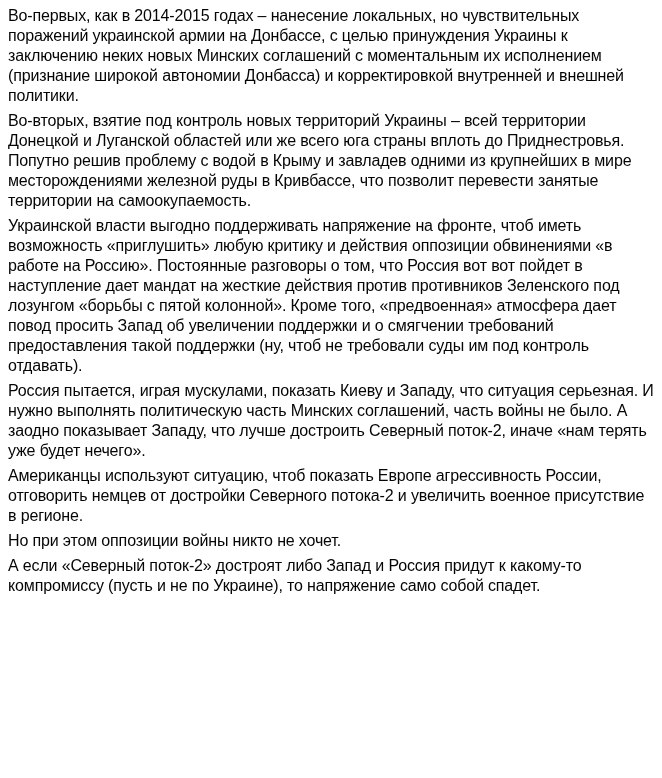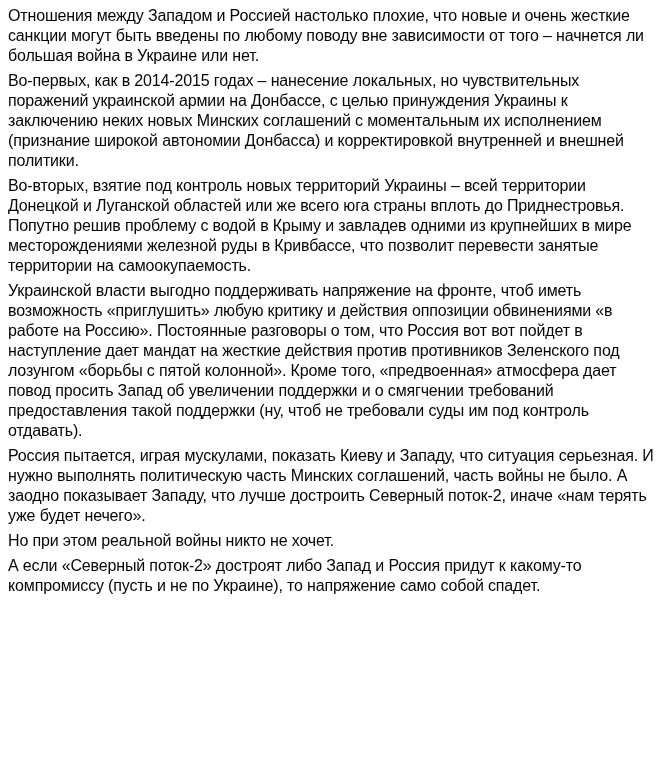--- a/index.html
+++ b/index.html
@@ -26,21 +26,21 @@
   .post-text p {
     margin: 0 0 5px 0;
     padding: 0;
   }
 </style>
 </head>
 <body style="background: rgb(255, 255, 255);">
 
 <div class="post">
   <div class="post-text" style="color: rgb(5, 5, 5);">
-      <p>Отношения между Западом и Россией настолько плохие, что новые и очень жесткие санкции могут быть введены по любому поводу вне зависимости от того – начнется ли большая война в Украине или нет.</p>
       <p>Во-первых, как в 2014-2015 годах – нанесение локальных, но чувствительных поражений украинской армии на Донбассе, с целью принуждения Украины к заключению неких новых Минских соглашений с моментальным их исполнением (признание широкой автономии Донбасса) и корректировкой внутренней и внешней политики.</p>
       <p>Во-вторых, взятие под контроль новых территорий Украины – всей территории Донецкой и Луганской областей или же всего юга страны вплоть до Приднестровья. Попутно решив проблему с водой в Крыму и завладев одними из крупнейших в мире месторождениями железной руды в Кривбассе, что позволит перевести занятые территории на самоокупаемость.</p>
       <p>Украинской власти выгодно поддерживать напряжение на фронте, чтоб иметь возможность «приглушить» любую критику и действия оппозиции обвинениями «в работе на Россию». Постоянные разговоры о том, что Россия вот вот пойдет в наступление дает мандат на жесткие действия против противников Зеленского под лозунгом «борьбы с пятой колонной». Кроме того, «предвоенная» атмосфера дает повод просить Запад об увеличении поддержки и о смягчении требований предоставления такой поддержки (ну, чтоб не требовали суды им под контроль отдавать).</p>
       <p>Россия пытается, играя мускулами, показать Киеву и Западу, что ситуация серьезная. И нужно выполнять политическую часть Минских соглашений, часть войны не было. А заодно показывает Западу, что лучше достроить Северный поток-2, иначе «нам терять уже будет нечего».</p>
-      <p>Но при этом реальной войны никто не хочет.</p>
+      <p>Американцы используют ситуацию, чтоб показать Европе агрессивность России, отговорить немцев от достройки Северного потока-2 и увеличить военное присутствие в регионе.</p>
+      <p>Но при этом оппозиции войны никто не хочет.</p>
       <p>А если «Северный поток-2» достроят либо Запад и Россия придут к какому-то компромиссу (пусть и не по Украине), то напряжение само собой спадет.</p>
     </div>
 </div>
 
 </body></html>

